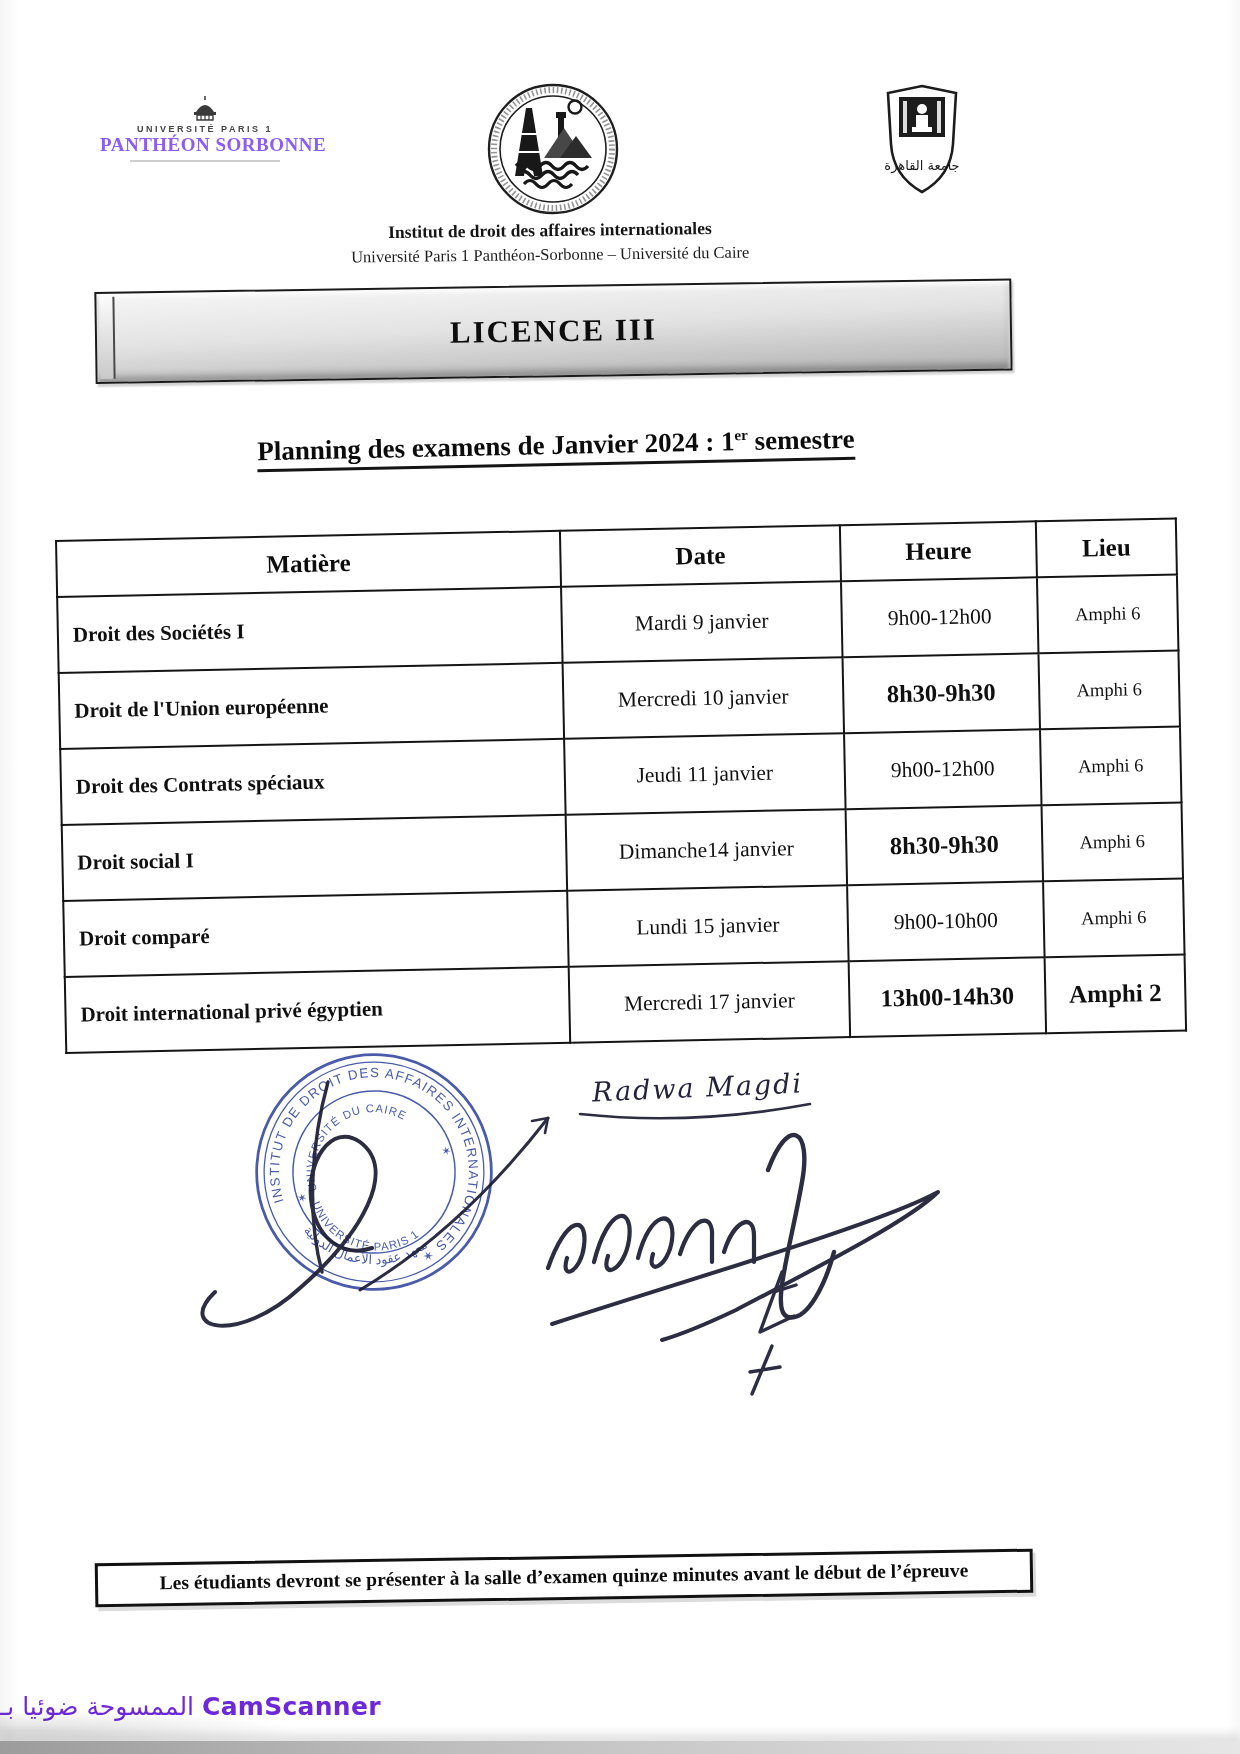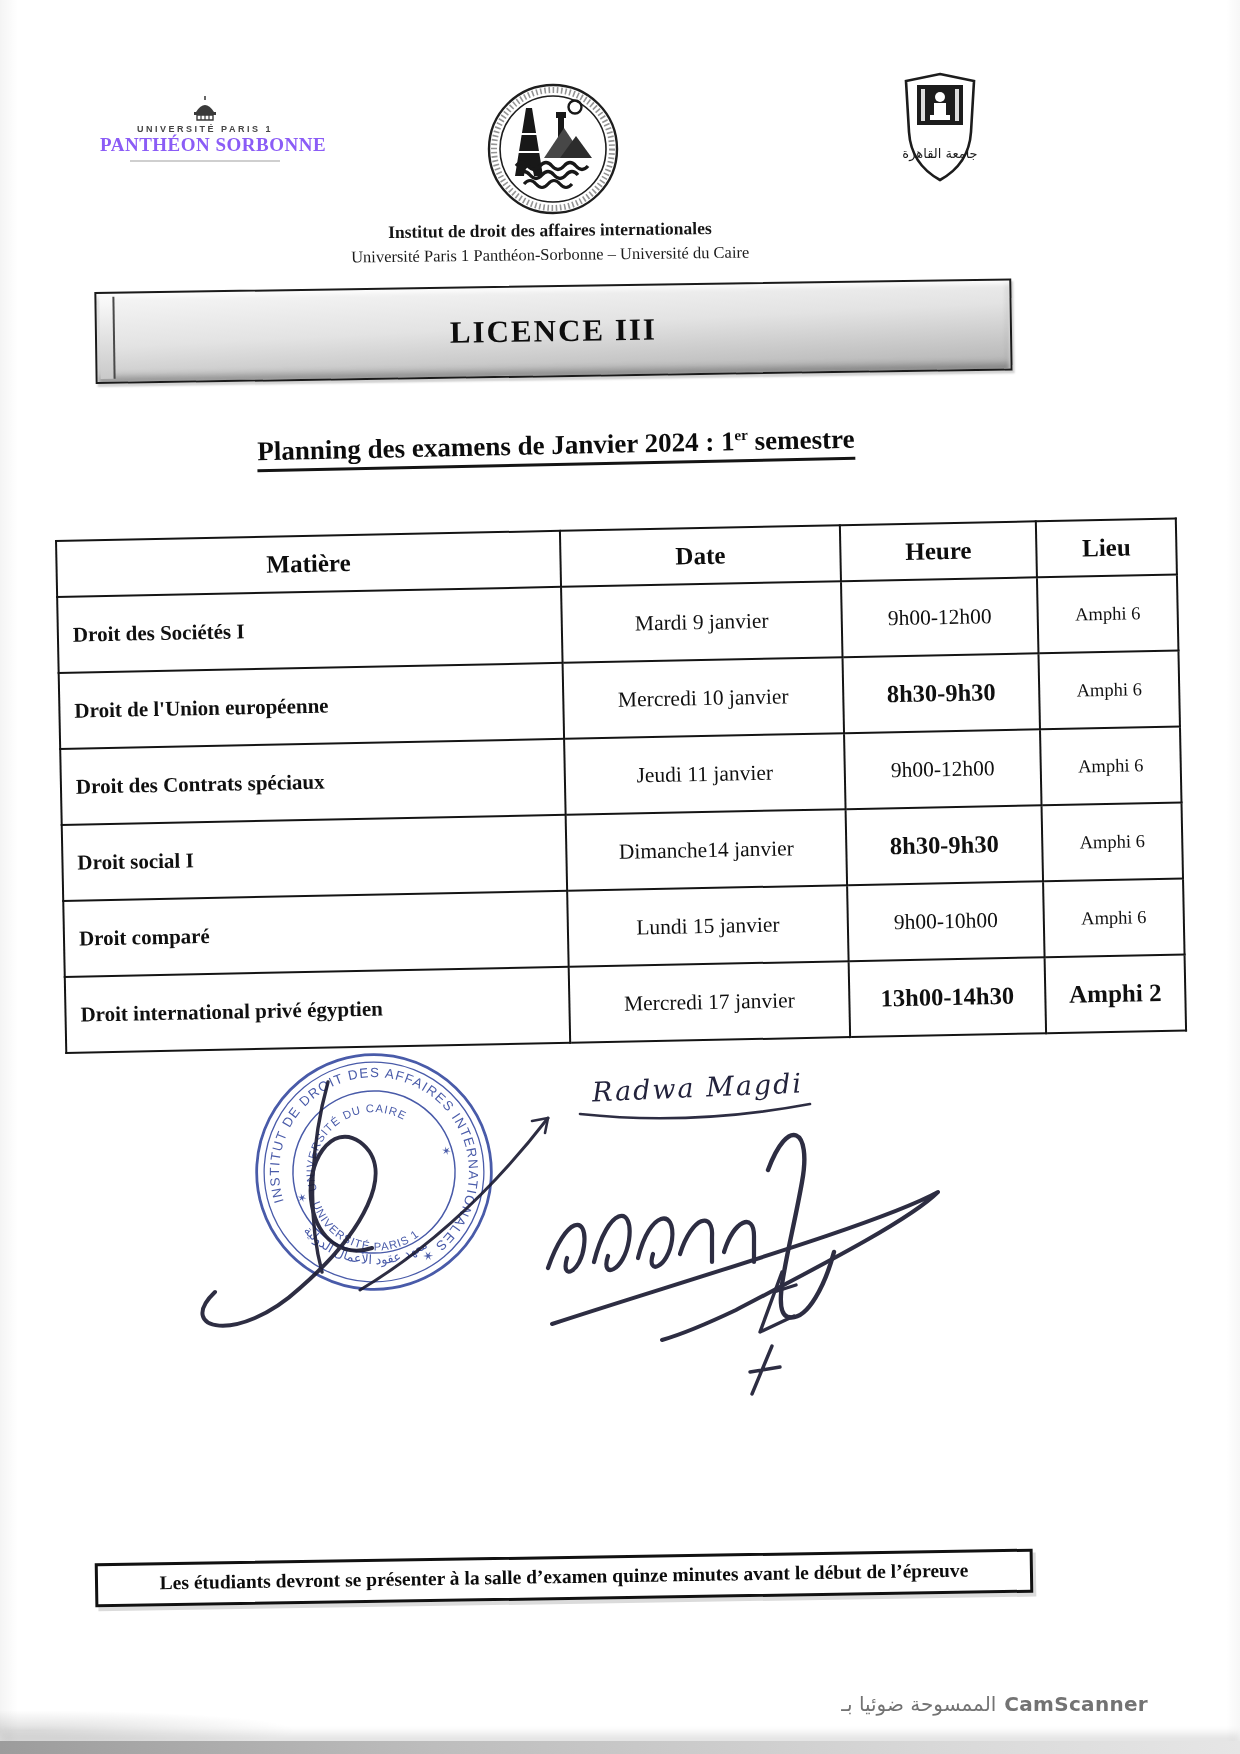--- a/index.html
+++ b/index.html
@@ -9,21 +9,21 @@
         background:linear-gradient(90deg,rgba(0,0,0,.045),transparent 18px),
                    linear-gradient(270deg,rgba(0,0,0,.03),transparent 14px);}
   
   .paris1-logo{position:absolute;left:100px;top:96px;width:210px;text-align:center;}
   .p1-dome{display:block;margin:0 auto 2px;}
   .p1-line1{font-family:"Liberation Sans",sans-serif;font-size:9px;letter-spacing:2.5px;
             color:#444;font-weight:bold;white-space:nowrap;}
   .p1-line2{font-size:19px;font-weight:bold;letter-spacing:.5px;color:#8b5cf6;white-space:nowrap;}
   .p1-rule{width:150px;margin:4px auto 0;border-bottom:2px solid #cfcfcf;}
   .center-seal{position:absolute;left:486px;top:82px;width:134px;height:134px;}
-  .cairo-logo{position:absolute;left:882px;top:72px;width:80px;height:118px;margin-left:18px;}
+  .cairo-logo{position:absolute;left:882px;top:84px;width:80px;height:118px;}
   .institute{position:absolute;left:290px;top:218px;width:520px;text-align:center;
              transform:rotate(-.7deg);line-height:1.4;}
   .inst-l1{font-size:17.5px;font-weight:bold;color:#151515;}
   .inst-l2{font-size:16.5px;color:#1c1c1c;}
   
   .banner{position:absolute;left:95px;top:292px;width:913px;height:88px;
           transform:rotate(-.85deg);transform-origin:0 50%;
           background:linear-gradient(178deg,#f6f6f6 0%,#e3e3e3 45%,#b2b2b2 100%);
           border:2px solid #1a1a1a;
           box-shadow:inset 0 3px 5px rgba(255,255,255,.95), inset 0 -5px 7px rgba(0,0,0,.28), 2px 3px 2px rgba(0,0,0,.18);
@@ -54,22 +54,22 @@
   .sig-name{position:absolute;left:592px;top:1072px;transform:rotate(-2.5deg);
          font-family:"DejaVu Serif",serif;font-style:italic;font-size:27px;
          letter-spacing:2px;color:#23233c;white-space:nowrap;}
   .ink{position:absolute;left:120px;top:1020px;width:920px;height:420px;pointer-events:none;}
   
   .note{position:absolute;left:95px;top:1556px;width:916px;transform:rotate(-.9deg);
         border:3px solid #111;background:#fff;text-align:center;padding:7px 8px 9px;
         font-size:19.5px;font-weight:bold;color:#0c0c0c;
         box-shadow:3px 4px 0 rgba(0,0,0,.14);white-space:nowrap;}
   
-  .camscanner{position:absolute;left:0;top:1692px;width:1148px;text-align:right;
-        font-family:"DejaVu Sans",sans-serif;font-size:20px;color:#737373;}
+  .camscanner{position:absolute;left:0;top:1692px;width:1148px;
+        font-family:"DejaVu Sans",sans-serif;font-size:25px;color:#6d28d9;}
   .camscanner .brand{font-weight:bold;letter-spacing:.3px;margin-left:8px;}
   .scan-band{position:absolute;left:0;bottom:0;width:100%;height:13px;
         background:linear-gradient(90deg,#9c9c9c,#bdbdbd 35%,#d8d8d8 75%,#e6e6e6);
         box-shadow:0 -7px 10px rgba(0,0,0,.12);}
   .smudge{position:absolute;left:0;bottom:10px;width:300px;height:34px;
         background:radial-gradient(ellipse at 10% 60%,rgba(0,0,0,.13),transparent 70%);}
 </style>
 </head>
 <body>
 

